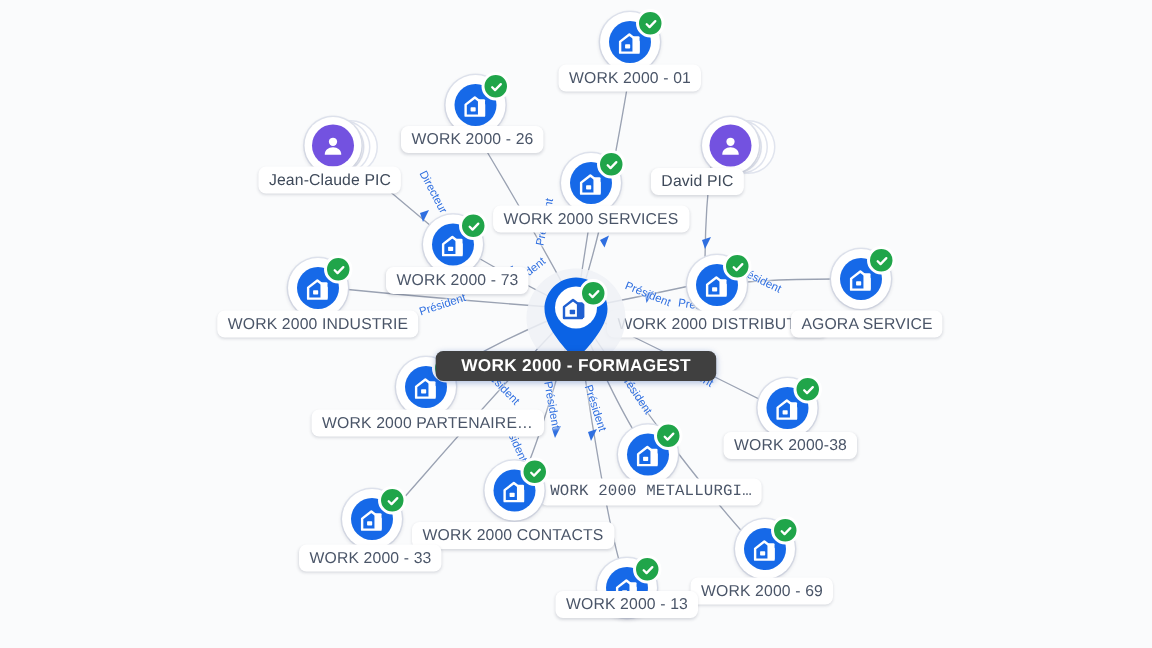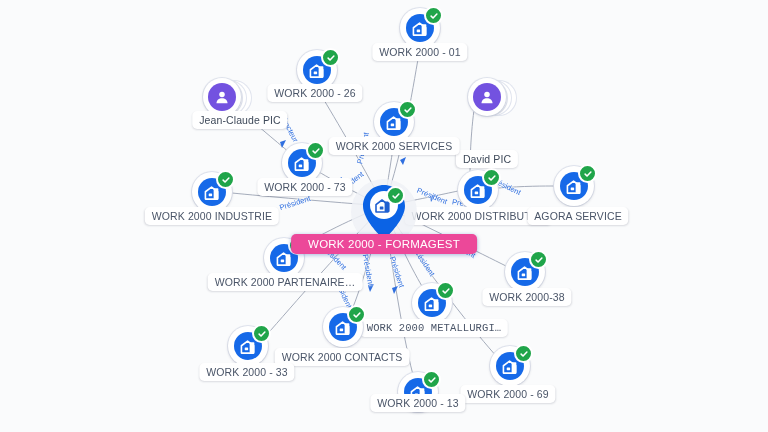--- a/index.html
+++ b/index.html
@@ -50,21 +50,21 @@
   
   .nlabel{
     position:absolute;transform:translate(-50%,0);
     background:#ffffff;color:#4a5568;
     font-size:10.5px;letter-spacing:.1px;white-space:nowrap;
     padding:3px 7px;border-radius:5px;
     box-shadow:0 1px 2px rgba(20,30,60,.14);
   }
   .nlabel.person{color:#3f4a5a;}
   .nlabel.center{
-    background:#ec4899;color:#ffffff;font-size:11.5px;font-weight:400;
+    background:#404040;color:#ffffff;font-size:11.5px;font-weight:700;
     padding:4px 17px;border-radius:5px;
     box-shadow:0 1px 4px rgba(10,60,160,.35);
     letter-spacing:.2px;
   }
 
   
   .pin{position:absolute;transform:translate(-50%,-50%);}
   .pin .halo{
     position:absolute;left:50%;top:50%;transform:translate(-50%,-50%);
     width:66px;height:66px;border-radius:50%;background:#eef1f6;opacity:.85;
@@ -181,37 +181,37 @@
         </div>
         <div class="disc sm">
           <div class="inner person">
             <svg width="16" height="16" viewBox="0 0 18 18">
               <circle cx="9" cy="6.2" r="3.1" fill="#ffffff"></circle>
               <path d="M2.8 16c0-3.5 2.8-5.6 6.2-5.6s6.2 2.1 6.2 5.6z" fill="#ffffff"></path>
             </svg>
           </div>
         </div>
       </div>
-      <div class="nlabel person" style="left: 220px; top: 111px; margin-left: 20px;">Jean-Claude PIC</div>
+      <div class="nlabel person" style="left: 220px; top: 111px;">Jean-Claude PIC</div>
       <div class="node" style="left: 487px; top: 97px;">
         <div class="stack">
           <i class="s1"></i>
           <i class="s2"></i>
           <i class="s3"></i>
         </div>
         <div class="disc sm">
           <div class="inner person">
             <svg width="16" height="16" viewBox="0 0 18 18">
               <circle cx="9" cy="6.2" r="3.1" fill="#ffffff"></circle>
               <path d="M2.8 16c0-3.5 2.8-5.6 6.2-5.6s6.2 2.1 6.2 5.6z" fill="#ffffff"></path>
             </svg>
           </div>
         </div>
       </div>
-      <div class="nlabel person" style="left: 487px; top: 112px; margin-top: 38px;">David PIC</div>
+      <div class="nlabel person" style="left: 465px; top: 112px;">David PIC</div>
       <div class="node" style="left: 394px; top: 122px;">
         <div class="disc">
           <div class="inner">
             <svg width="17" height="17" viewBox="0 0 18 18">
               <path d="M1.5 16V8.2L8 3.2l6.5 5V16z" fill="none" stroke="#ffffff" stroke-width="1.7" stroke-linejoin="round"></path>
               <rect x="10.2" y="4.4" width="5" height="11.6" rx="0.8" fill="#ffffff"></rect>
               <rect x="5" y="10" width="3.6" height="3" rx="0.5" fill="#ffffff"></rect>
             </svg>
           </div>
           <div class="badge">

